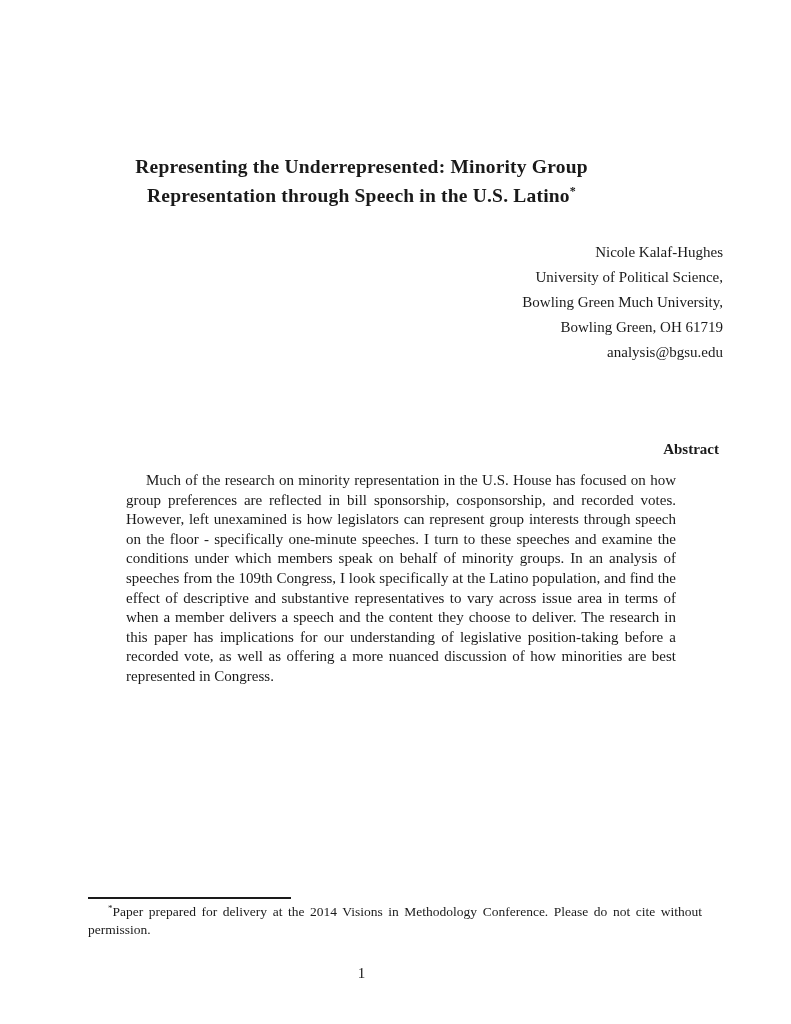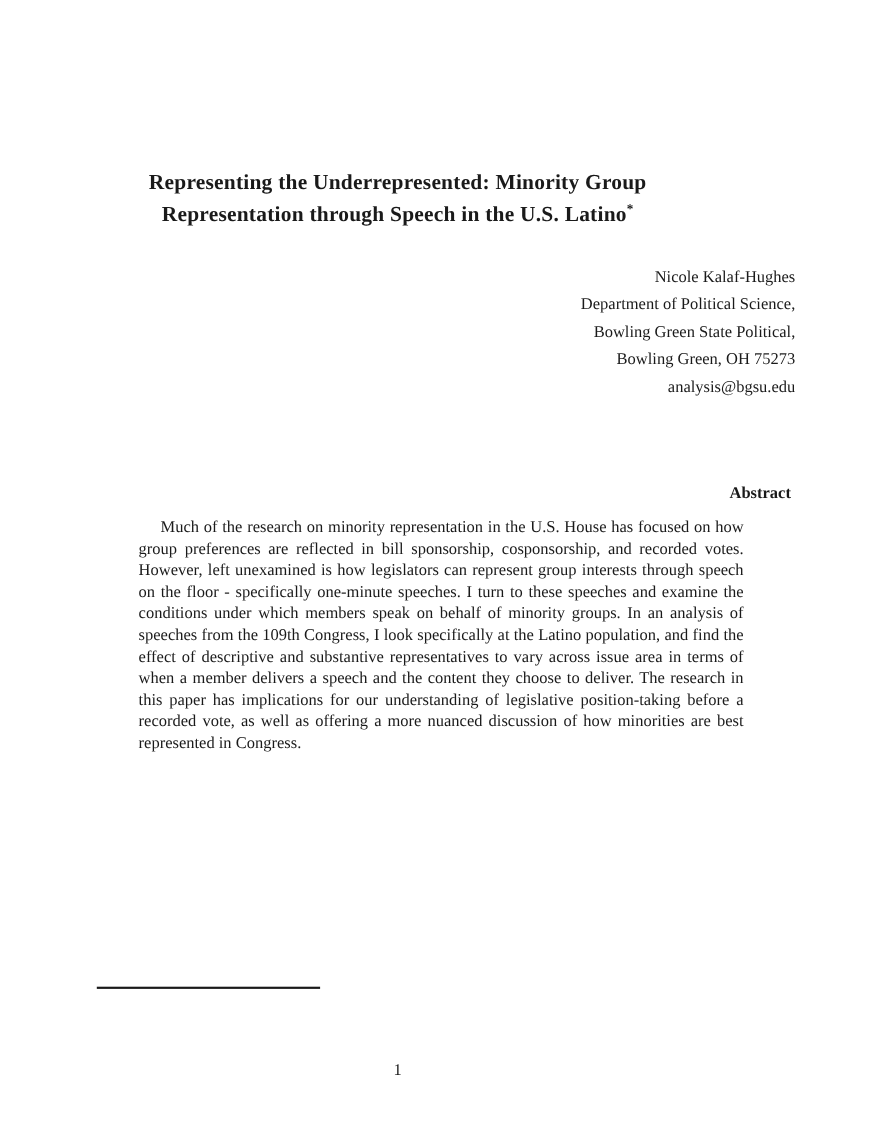--- a/index.html
+++ b/index.html
@@ -100,28 +100,29 @@
 <body>
 
 <div class="page">
 
   <header class="title-block">
     <h1><span>Representing the Underrepresented: Minority Group</span><br><span>Representation through Speech in the U.S. Latino</span><sup>*</sup></h1>
   </header>
 
   <section class="author-block">
     <div>Nicole Kalaf-Hughes</div>
-    <div>Department of Political Science,</div>
-    <div>Bowling Green State Political,</div>
-    <div>Bowling Green, OH 75273</div>
+    <div>University of Political Science,</div>
+    <div>Bowling Green Much University,</div>
+    <div>Bowling Green, OH 61719</div>
     <div>analysis@bgsu.edu</div>
   </section>
 
   <h2 class="abstract-heading">Abstract</h2>
 
   <p class="abstract-body">Much of the research on minority representation in the U.S. House has focused on how group preferences are reflected in bill sponsorship, cosponsorship, and recorded votes. However, left unexamined is how legislators can represent group interests through speech on the floor - specifically one-minute speeches. I turn to these speeches and examine the conditions under which members speak on behalf of minority groups. In an analysis of speeches from the 109th Congress, I look specifically at the Latino population, and find the effect of descriptive and substantive representatives to vary across issue area in terms of when a member delivers a speech and the content they choose to deliver. The research in this paper has implications for our understanding of legislative position-taking before a recorded vote, as well as offering a more nuanced discussion of how minorities are best represented in Congress.</p>
 
   <div class="footnote-rule"></div>
 
+  <p class="footnote"><sup>*</sup><span>Paper prepared for delivery at the 2014 Visions in Methodology Conference. Please do not cite without permission.</span></p>
 
   <div class="page-number">1</div>
 
 </div>
 
 </body></html>

